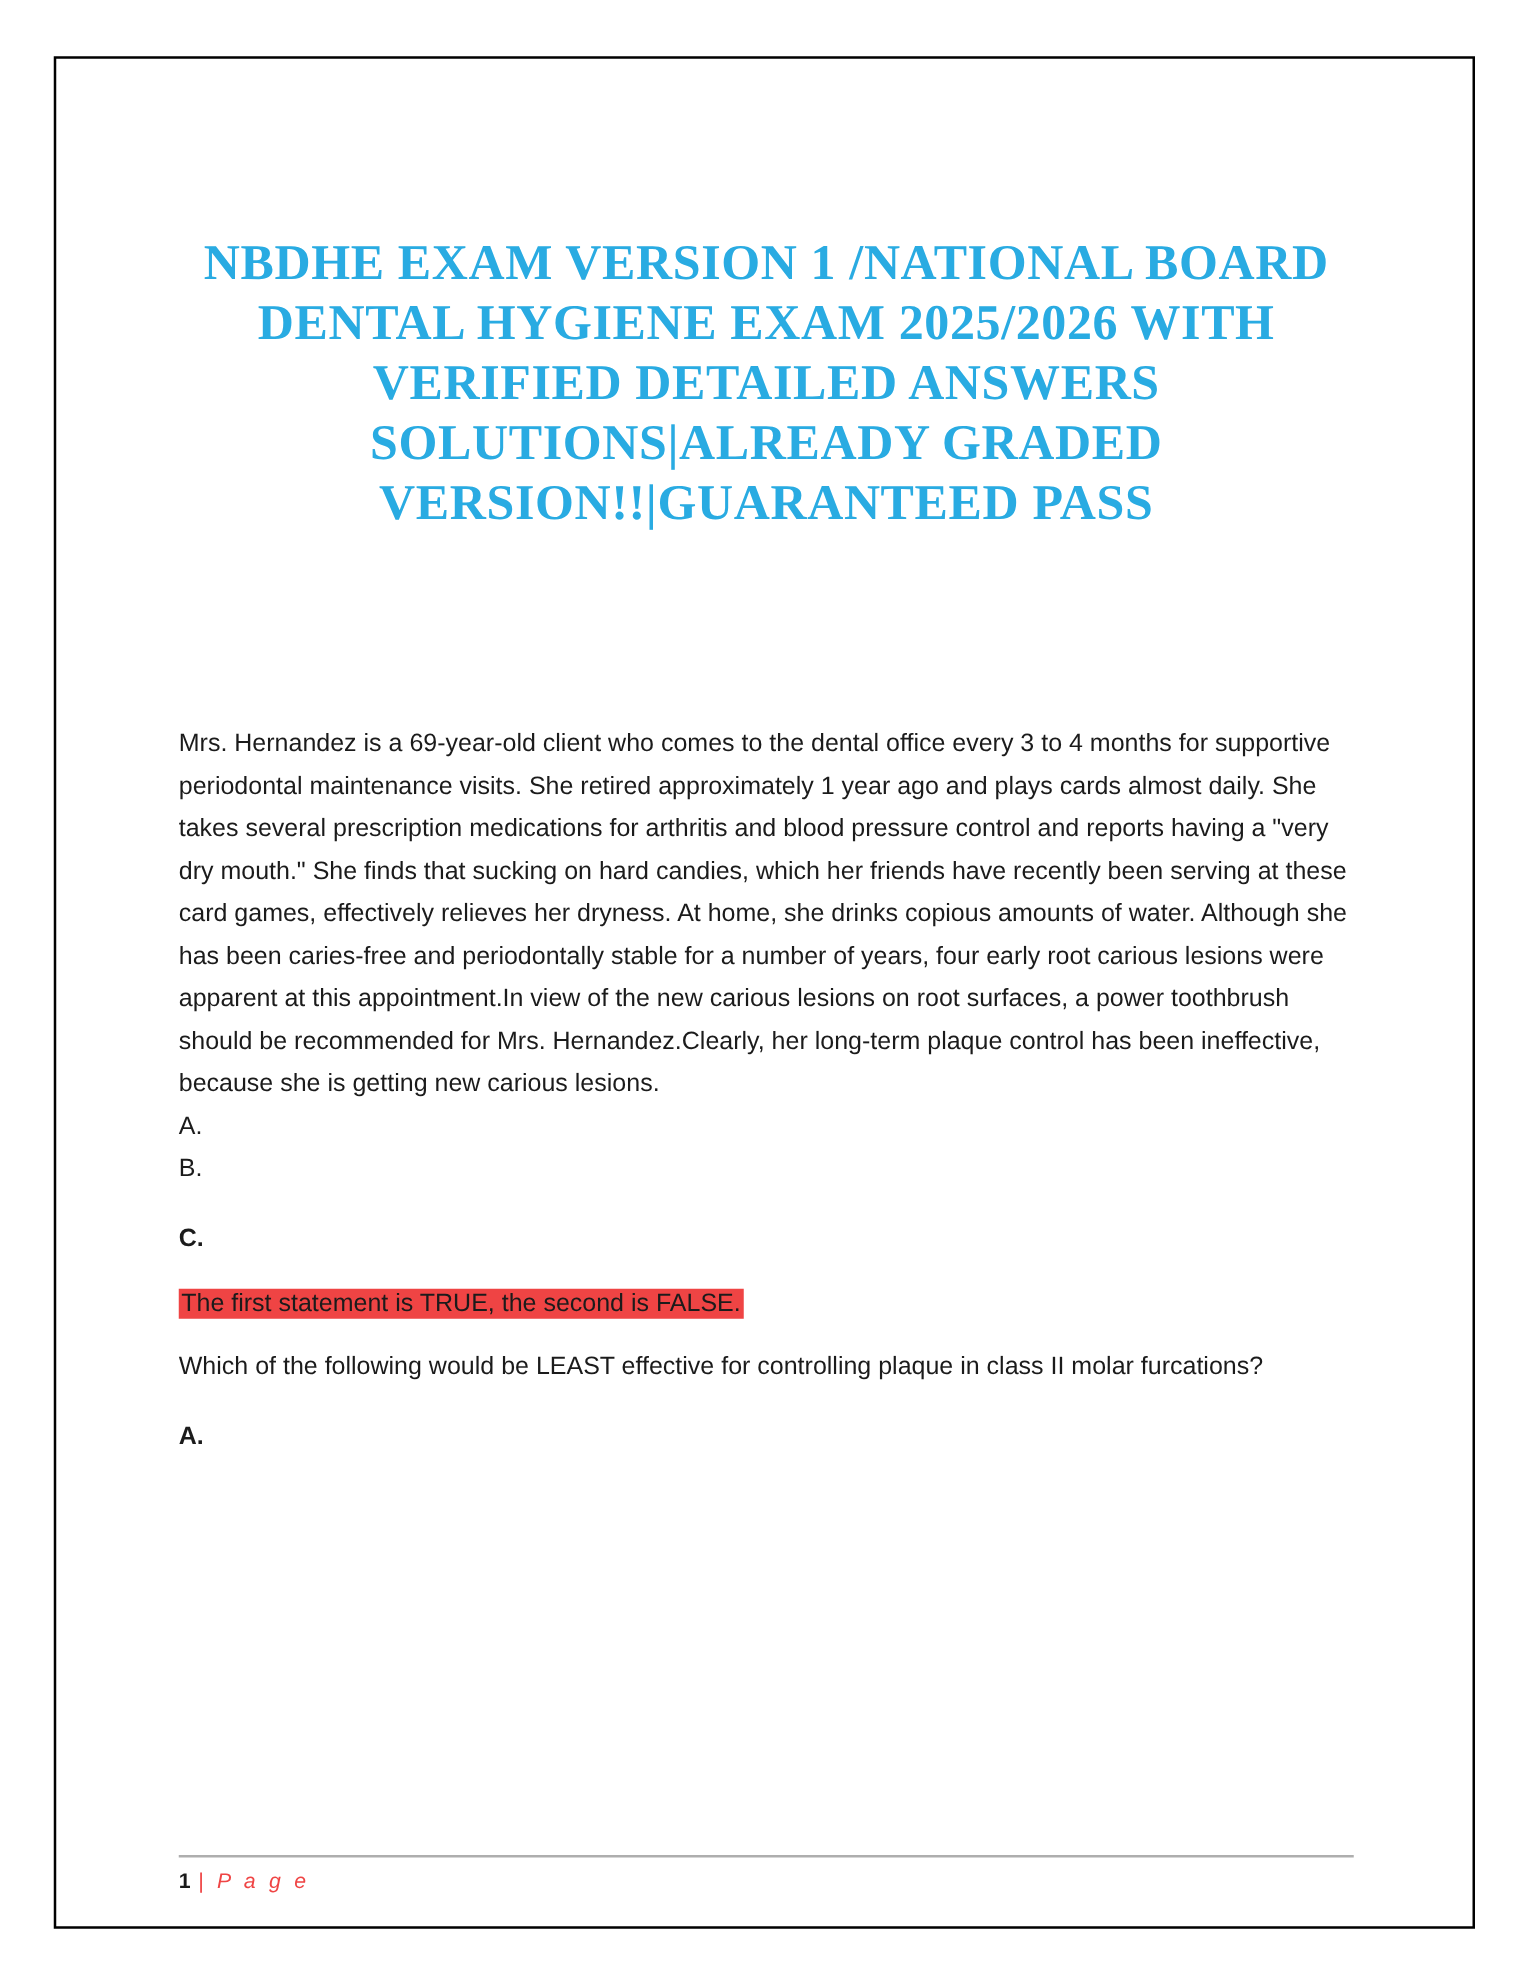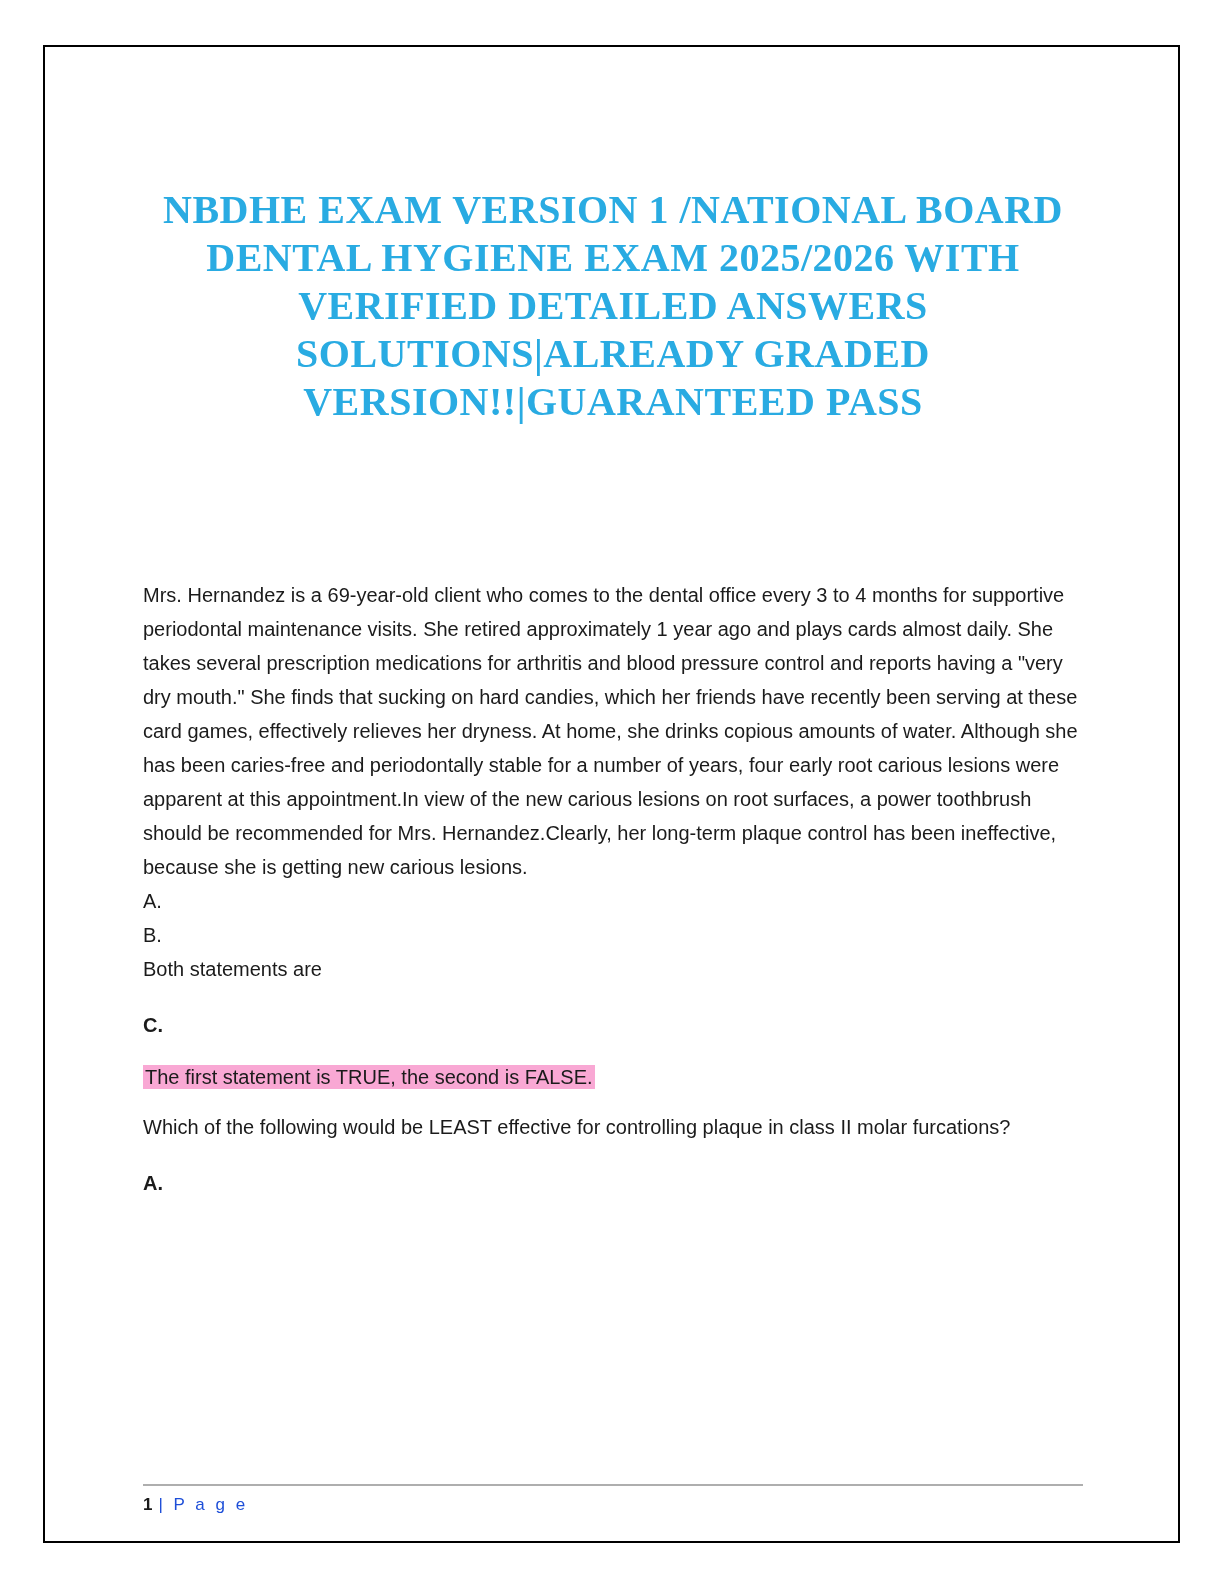--- a/index.html
+++ b/index.html
@@ -54,43 +54,44 @@
     
   }
   .bold-label {
     font-weight: bold;
     margin-top: 22px;
   }
   .answer-line {
     margin-top: 18px;
   }
   .highlight {
-    background: #f9a8d4;
+    background: #ef4444;
     padding: 1px 2px;
   }
   .question-2 {
     margin-top: 16px;
   }
   .footer {
     position: absolute;
     left: 143px;
     top: 1484px;
     width: 940px;
     border-top: 2px solid #aeaeae;
     padding-top: 9px;
     font-size: 17px;
   }
   .footer .page-num {
     font-weight: bold;
     color: #1a1a1a;
   }
   .footer .page-word {
-    color: #1d4ed8;
+    color: #ef4444;
     letter-spacing: 3px;
     margin-left: 6px;
+    font-style: italic;
   }
 </style>
 </head>
 <body>
 
 <div class="page-border"></div>
 
 <div class="content">
 
   <div class="doc-title">
@@ -101,21 +102,20 @@
     <div>VERSION!!|GUARANTEED PASS</div>
   </div>
 
   <div class="body-text question-paragraph">Mrs. Hernandez is a 69-year-old client who comes to the dental office every 3 to 4 months for supportive periodontal maintenance visits. She retired approximately 1 year ago and plays cards almost daily. She takes several prescription medications for arthritis and blood pressure control and reports having a "very dry mouth." She finds that sucking on hard candies, which her friends have recently been serving at these card games, effectively relieves her dryness. At home, she drinks copious amounts of water. Although she has been caries-free and periodontally stable for a number of years, four early root carious lesions were apparent at this appointment.In view of the new carious lesions on root surfaces, a power toothbrush should be recommended for Mrs. Hernandez.Clearly, her long-term plaque control has been ineffective, because she is getting new carious lesions.</div>
 
   <div class="body-text option-line">A.</div>
 
 
   <div class="body-text option-line">B.</div>
 
-  <div class="body-text option-line">Both statements are</div>
 
   <div class="body-text bold-label">C.</div>
 
   <div class="body-text answer-line">
     <span class="highlight">The first statement is TRUE, the second is FALSE.</span>
   </div>
 
   <div class="body-text question-2">Which of the following would be LEAST effective for controlling plaque in class II molar furcations?</div>
 
   <div class="body-text bold-label">A.</div>

